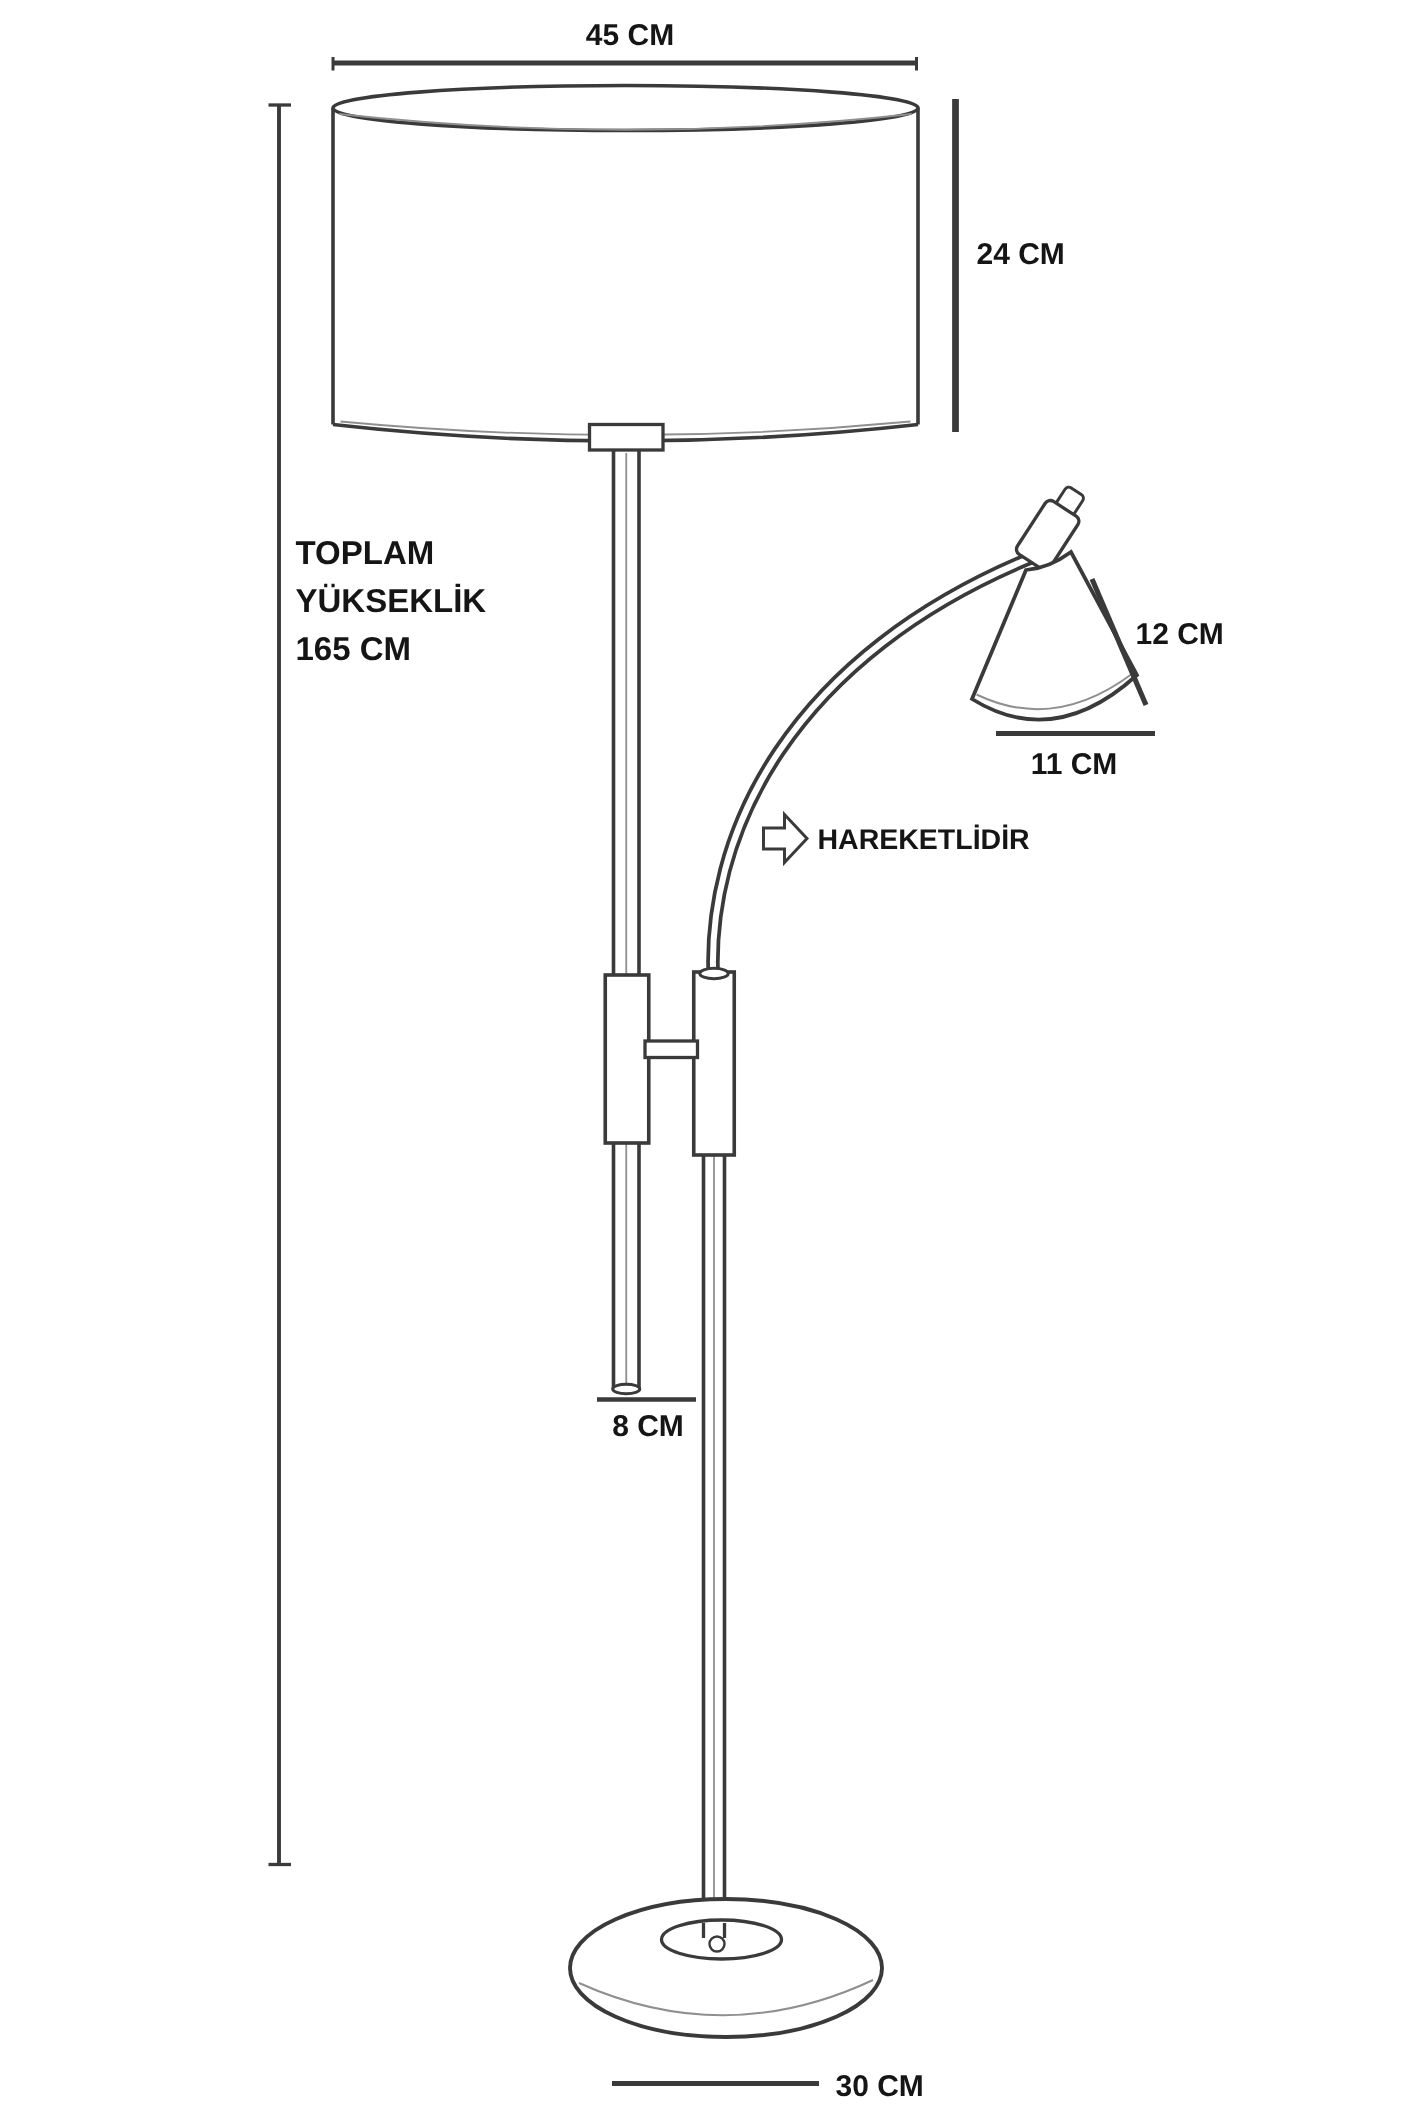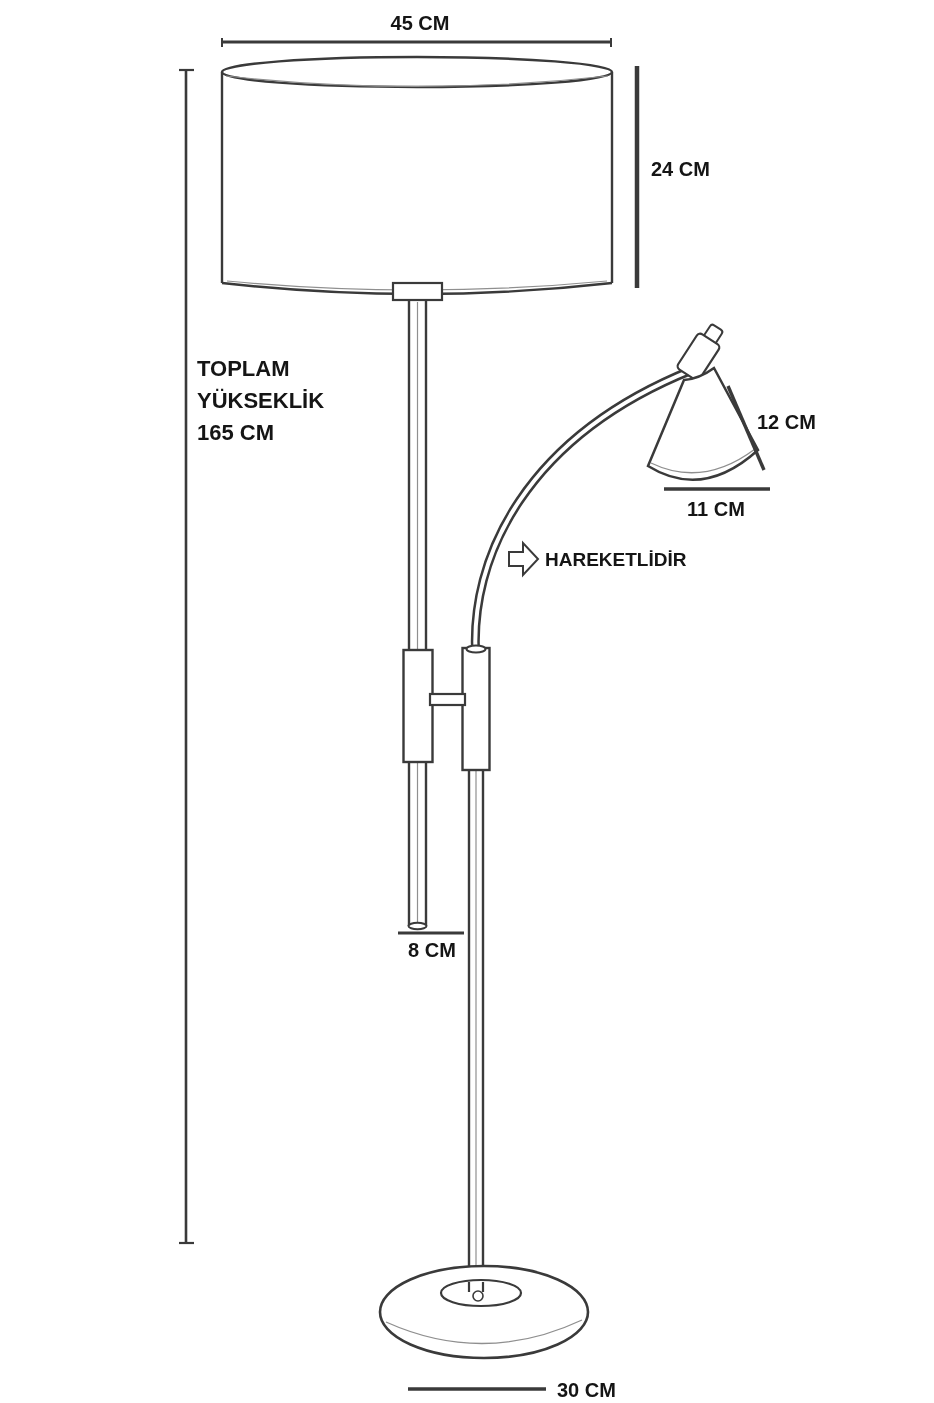--- a/index.html
+++ b/index.html
@@ -1,16 +1,16 @@
 <!DOCTYPE html>
 <html><head>
 <meta charset="utf-8">
 <style>
   html,body{margin:0;padding:0;background:#ffffff;}
-  .stage{width:934px;height:1403px;position:relative;background:#ffffff;overflow:hidden;}
+  .stage{width:934px;height:1403px;position:relative;background:#ffffff;overflow:hidden;border-radius:14px;}
   svg{display:block;}
   .dim-label{font-family:"Liberation Sans",sans-serif;font-weight:bold;font-size:20px;fill:#151515;}
   .dim-label-lg{font-family:"Liberation Sans",sans-serif;font-weight:bold;font-size:22px;fill:#151515;}
   .dim-label-sm{font-family:"Liberation Sans",sans-serif;font-weight:bold;font-size:19px;fill:#151515;}
   .ink{stroke:#3a3a3a;fill:none;}
   .ink-fill{stroke:#3a3a3a;fill:#ffffff;}
   .sketch{stroke:#8f8f8f;fill:none;}
 </style>
 </head>
 <body>

